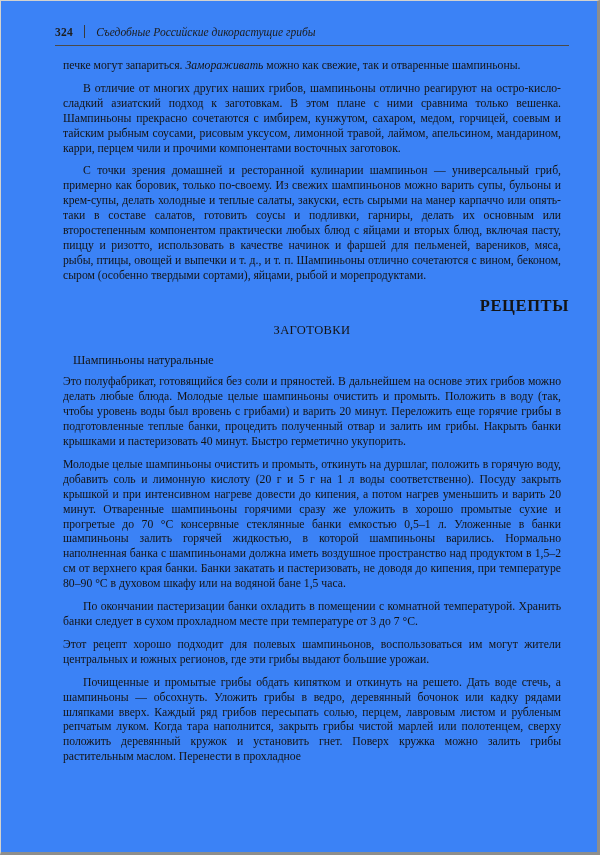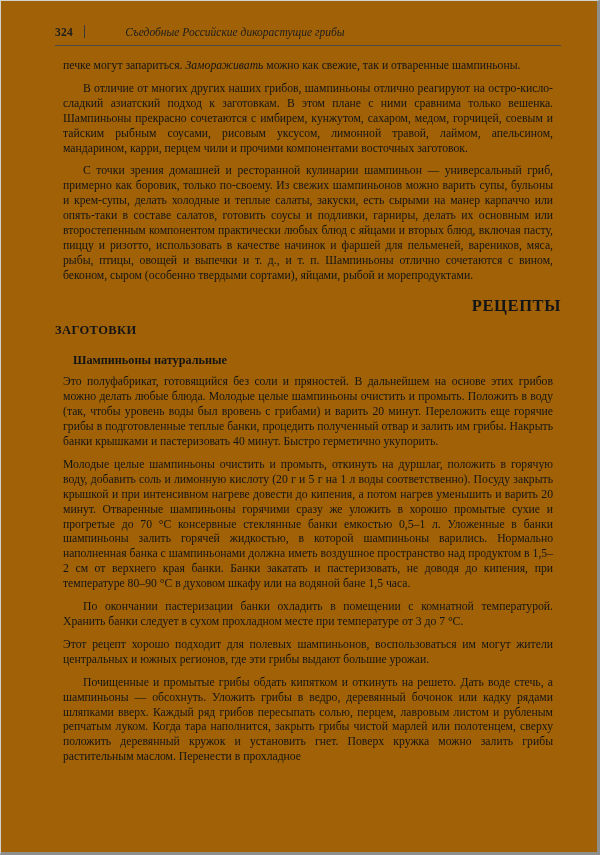--- a/index.html
+++ b/index.html
@@ -7,60 +7,60 @@
     margin: 0; padding: 0;
     width: 600px; height: 855px;
     overflow: hidden;
   }
   body {
     background: #9b9b99;
     font-family: "Liberation Serif", "DejaVu Serif", serif;
   }
   .page {
     width: 600px; height: 855px;
-    background: #a16207;
+    background: #3b82f6;
     border-left: 1px solid #d2d2cf;
     border-top: 1px solid #d2d2cf;
     border-right: 3px solid #8e8e8c;
     border-bottom: 3px solid #8e8e8c;
-    padding: 24px 36px 0 54px;
+    padding: 24px 28px 0 54px;
     color: #141414;
     overflow: hidden;
   }
   .page-header {
     display: flex;
     align-items: center;
     font-size: 11.5px;
     color: #1d1d1d;
   }
   .page-number { font-weight: bold; letter-spacing: .3px; }
   .header-divider { width: 1px; height: 13px; background: #3a3a3a; margin: 0 11px; }
-  .running-title { font-style: italic; margin-left: 29px; }
+  .running-title { font-style: italic; }
   .header-rule { height: 1px; background: #4a4a4a; border: 0; margin: 7px 0 13px; }
   .body-text {
     font-size: 11.7px;
     line-height: 14.9px;
     text-align: justify;
     hyphens: auto;
     -webkit-hyphens: auto;
   }
   p { margin: 8px; }
   .indent { text-indent: 20px; }
   .recipes-title {
     font-size: 16.5px; font-weight: bold;
     text-align: right; letter-spacing: .6px;
     margin: 15px 0 9px;
   }
   .subsection-title {
-    font-size: 12.5px; font-weight: bold;
-    text-align: left; letter-spacing: .4px;
+    font-size: 12.5px; font-weight: normal;
+    text-align: center; letter-spacing: .4px;
     margin: 0 0 15px;
   }
   .recipe-title {
-    font-size: 12.2px; font-weight: bold;
+    font-size: 12.2px; font-weight: normal;
     margin: 11px 0 6px;
     padding-left: 18px;
   }
   em { font-style: italic; }
 </style>
 </head>
 <body>
 
 <div class="page">
 

